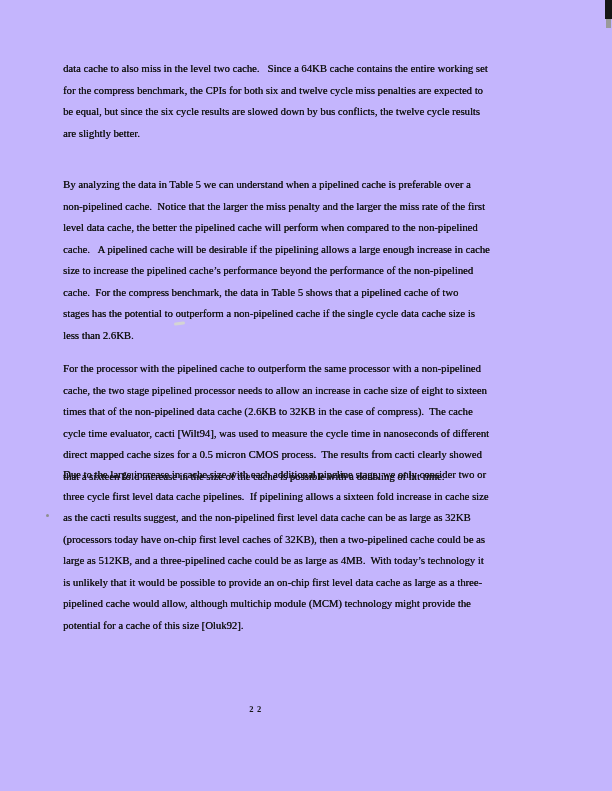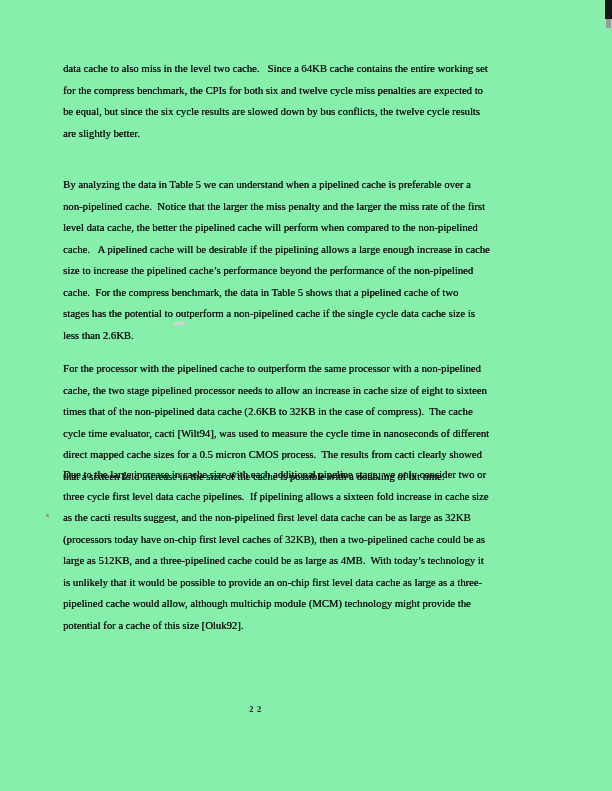--- a/index.html
+++ b/index.html
@@ -4,21 +4,21 @@
 <style>
   html, body { margin: 0; padding: 0; }
   body {
     width: 612px; height: 791px;
     background: #ffffff;
     position: relative;
     overflow: hidden;
   }
   .page {
     position: absolute; inset: 0;
-    background: #86efac;
+    background: #c4b5fd;
     font-family: "Liberation Serif", "DejaVu Serif", serif;
     color: #141414;
   }
   .para {
     position: absolute;
     left: 63px;
     width: 472px;
     margin: 0;
     font-size: 10.7px;
     line-height: 21.5px;

